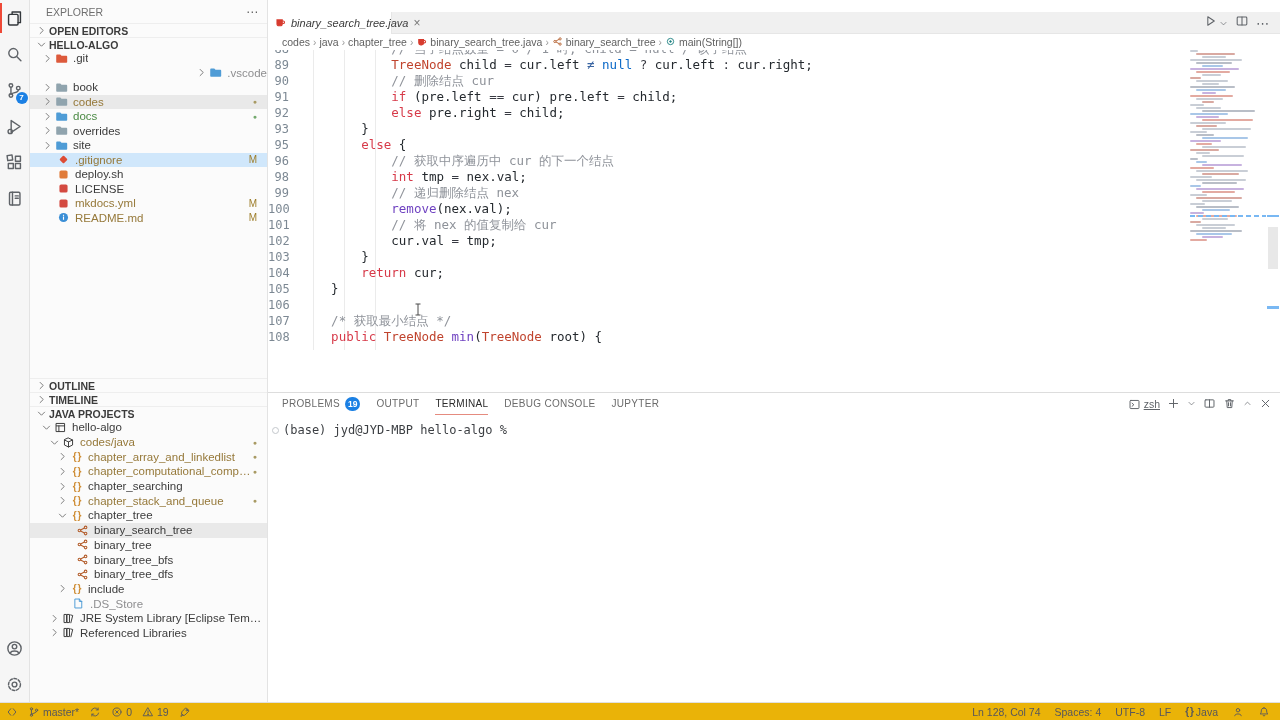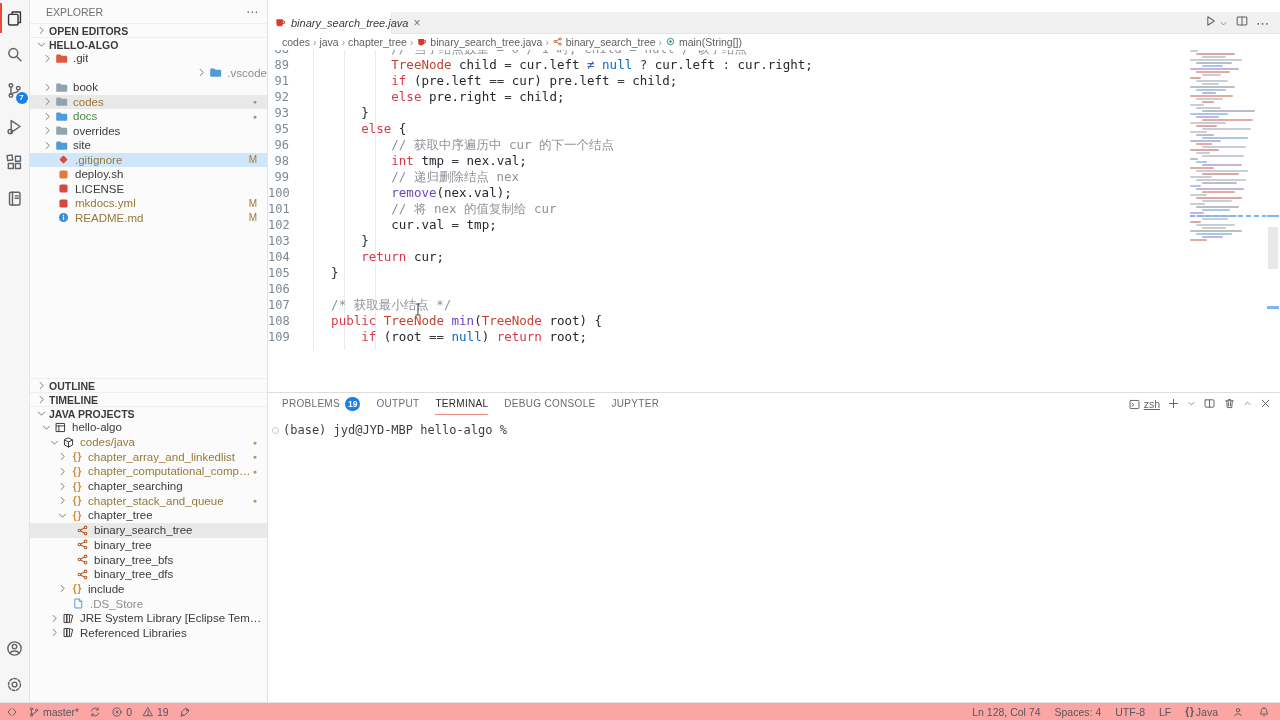--- a/index.html
+++ b/index.html
@@ -90,21 +90,21 @@
   .pbadge{min-width:14px;height:14px;border-radius:8px;background:#1b80e4;color:#fff;font-size:8.5px;
     line-height:14px;text-align:center;padding:0 3px;font-weight:700;letter-spacing:0;}
   .panel-tools{margin-left:auto;display:flex;align-items:center;gap:7px;color:#5f6368;font-size:10.5px;}
   .panel-tools svg{width:13px;height:13px;}
   .shell-label{display:flex;align-items:center;gap:3px;text-decoration:underline;}
   .terminal{padding:8px 0 0 4px;font-family:"DejaVu Sans Mono","Liberation Mono",monospace;
     font-size:12px;color:#3c3f43;display:flex;align-items:center;}
   .term-mark{width:7px;height:7px;border:1px solid #c3c7cc;border-radius:50%;margin:0 4px 0 0;flex:none;}
 
   
-  .statusbar{position:absolute;left:0;bottom:0;width:1280px;height:18px;background:#fca5a5;
+  .statusbar{position:absolute;left:0;bottom:0;width:1280px;height:18px;background:#eab308;
     border-top:1px solid #e0e0e0;display:flex;align-items:center;font-size:10.5px;color:#57575c;
     padding:0 10px 0 6px;}
   .sb-item{display:flex;align-items:center;gap:3px;margin-right:10px;}
   .sb-item svg{width:12px;height:12px;}
   .sb-right{margin-left:auto;display:flex;align-items:center;}
   .sb-right .sb-item{margin-right:0;margin-left:14px;}
 </style>
 </head>
 <body>
 
@@ -605,37 +605,37 @@
         </span>
       </div>
 
     <div class="editor">
       <div class="iguide" style="left:45px;"></div>
       <div class="iguide" style="left:76px;"></div>
       <div class="iguide" style="left:107px;"></div>
       <div class="code-scroll" id="codeLines">
           <div class="code-line"><span class="ln">88</span><span class="code">            <span class="tok-cm">// 当子结点数量 = 0 / 1 时, child = null / 该子结点</span></span></div>
           <div class="code-line"><span class="ln">89</span><span class="code">            <span class="tok-ty">TreeNode</span><span class="tok-df"> child </span><span class="tok-op">=</span><span class="tok-df"> cur.left </span><span class="tok-neq">≠</span><span class="tok-df"> </span><span class="tok-cnst">null</span><span class="tok-df"> </span><span class="tok-op">?</span><span class="tok-df"> cur.left </span><span class="tok-op">:</span><span class="tok-df"> cur.right;</span></span></div>
+          <div class="code-line"><span class="ln">90</span><span class="code">            <span class="tok-cm">// 删除结点 cur</span></span></div>
           <div class="code-line"><span class="ln">91</span><span class="code">            <span class="tok-kw">if</span><span class="tok-df"> (pre.left </span><span class="tok-op">==</span><span class="tok-df"> cur) pre.left </span><span class="tok-op">=</span><span class="tok-df"> child;</span></span></div>
           <div class="code-line"><span class="ln">92</span><span class="code">            <span class="tok-kw">else</span><span class="tok-df"> pre.right </span><span class="tok-op">=</span><span class="tok-df"> child;</span></span></div>
           <div class="code-line"><span class="ln">93</span><span class="code">        <span class="tok-df">}</span></span></div>
           <div class="code-line"><span class="ln">95</span><span class="code">        <span class="tok-kw">else</span><span class="tok-df"> {</span></span></div>
           <div class="code-line"><span class="ln">96</span><span class="code">            <span class="tok-cm">// 获取中序遍历中 cur 的下一个结点</span></span></div>
           <div class="code-line"><span class="ln">98</span><span class="code">            <span class="tok-kw">int</span><span class="tok-df"> tmp </span><span class="tok-op">=</span><span class="tok-df"> nex.val;</span></span></div>
           <div class="code-line"><span class="ln">99</span><span class="code">            <span class="tok-cm">// 递归删除结点 nex</span></span></div>
           <div class="code-line"><span class="ln">100</span><span class="code">            <span class="tok-fn">remove</span><span class="tok-df">(nex.val);</span></span></div>
           <div class="code-line"><span class="ln">101</span><span class="code">            <span class="tok-cm">// 将 nex 的值复制给 cur</span></span></div>
           <div class="code-line"><span class="ln">102</span><span class="code">            <span class="tok-df">cur.val </span><span class="tok-op">=</span><span class="tok-df"> tmp;</span></span></div>
           <div class="code-line"><span class="ln">103</span><span class="code">        <span class="tok-df">}</span></span></div>
           <div class="code-line"><span class="ln">104</span><span class="code">        <span class="tok-kw">return</span><span class="tok-df"> cur;</span></span></div>
           <div class="code-line"><span class="ln">105</span><span class="code">    <span class="tok-df">}</span></span></div>
           <div class="code-line"><span class="ln">106</span><span class="code"></span></div>
           <div class="code-line"><span class="ln">107</span><span class="code">    <span class="tok-cm">/* 获取最小结点 */</span></span></div>
           <div class="code-line"><span class="ln">108</span><span class="code">    <span class="tok-kw">public</span><span class="tok-df"> </span><span class="tok-ty">TreeNode</span><span class="tok-df"> </span><span class="tok-fn">min</span><span class="tok-df">(</span><span class="tok-ty">TreeNode</span><span class="tok-df"> root) {</span></span></div>
-          <div class="code-line"><span class="ln">109</span><span class="code">        <span class="tok-kw">if</span><span class="tok-df"> (root </span><span class="tok-op">==</span><span class="tok-df"> </span><span class="tok-cnst">null</span><span class="tok-df">) </span><span class="tok-kw">return</span><span class="tok-df"> root;</span></span></div>
         </div>
       <div class="ibeam">
         <svg width="8" height="13" viewBox="0 0 8 13">
             <path d="M1.5 1h5M4 1v11M1.5 12h5" stroke="#4a4a4a" stroke-width="1" fill="none"></path>
           </svg>
       </div>
       <div class="minimap" id="minimap">
           <div class="mm-blue"></div>
           <div class="mm-line" style="width: 10%; margin-left: 0px; background: rgb(201, 206, 214);"></div>
           <div class="mm-line" style="width: 51%; margin-left: 6px; background: rgb(217, 169, 161);"></div>

